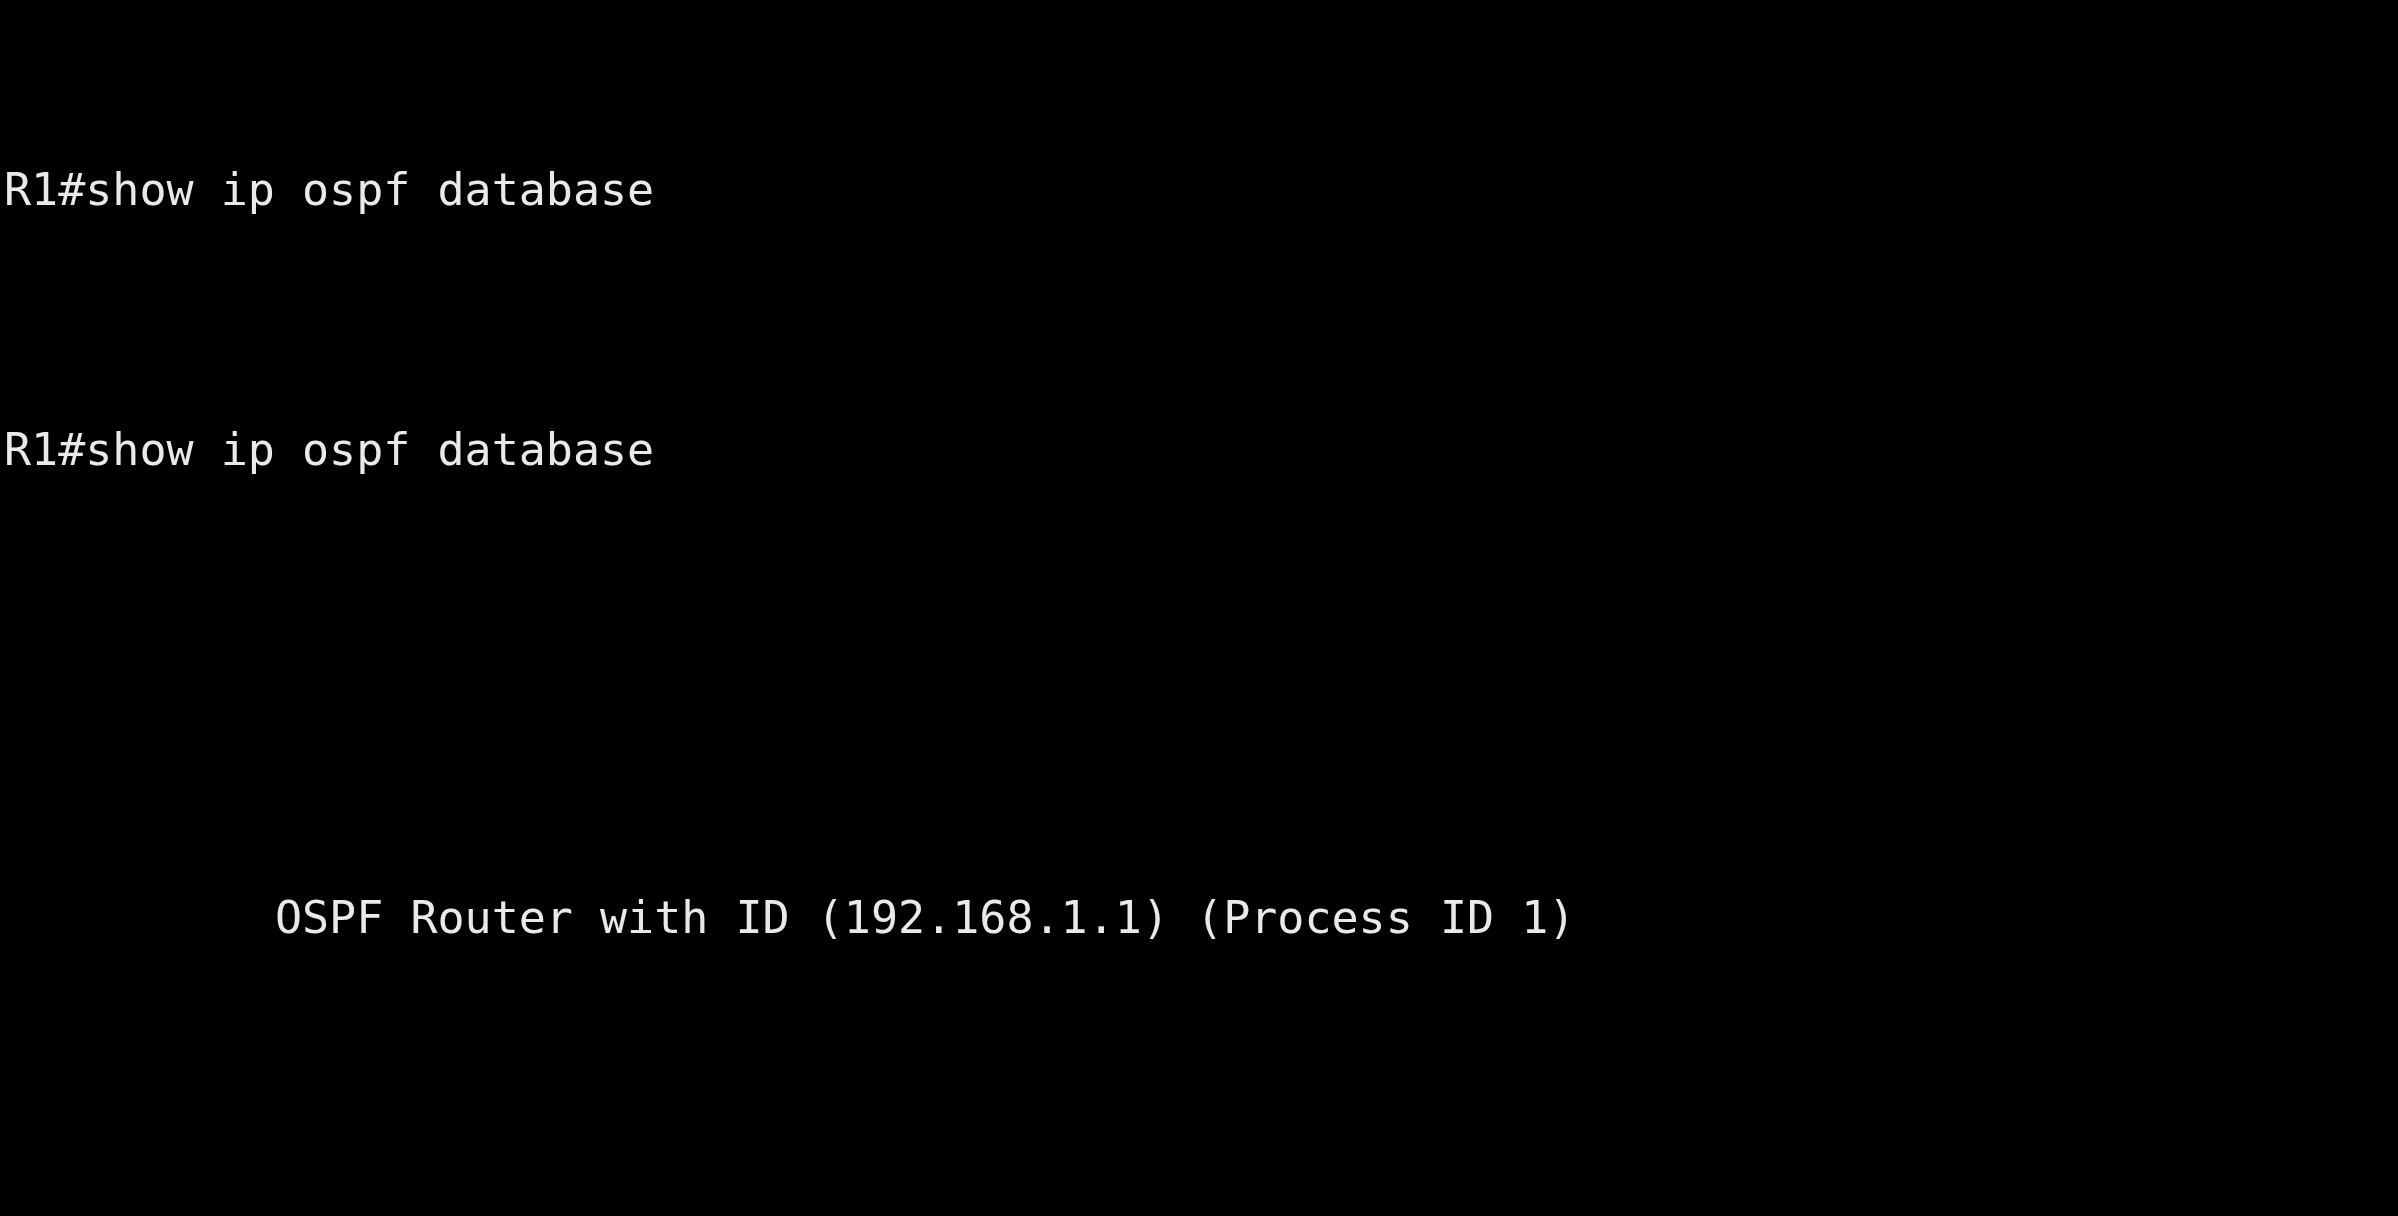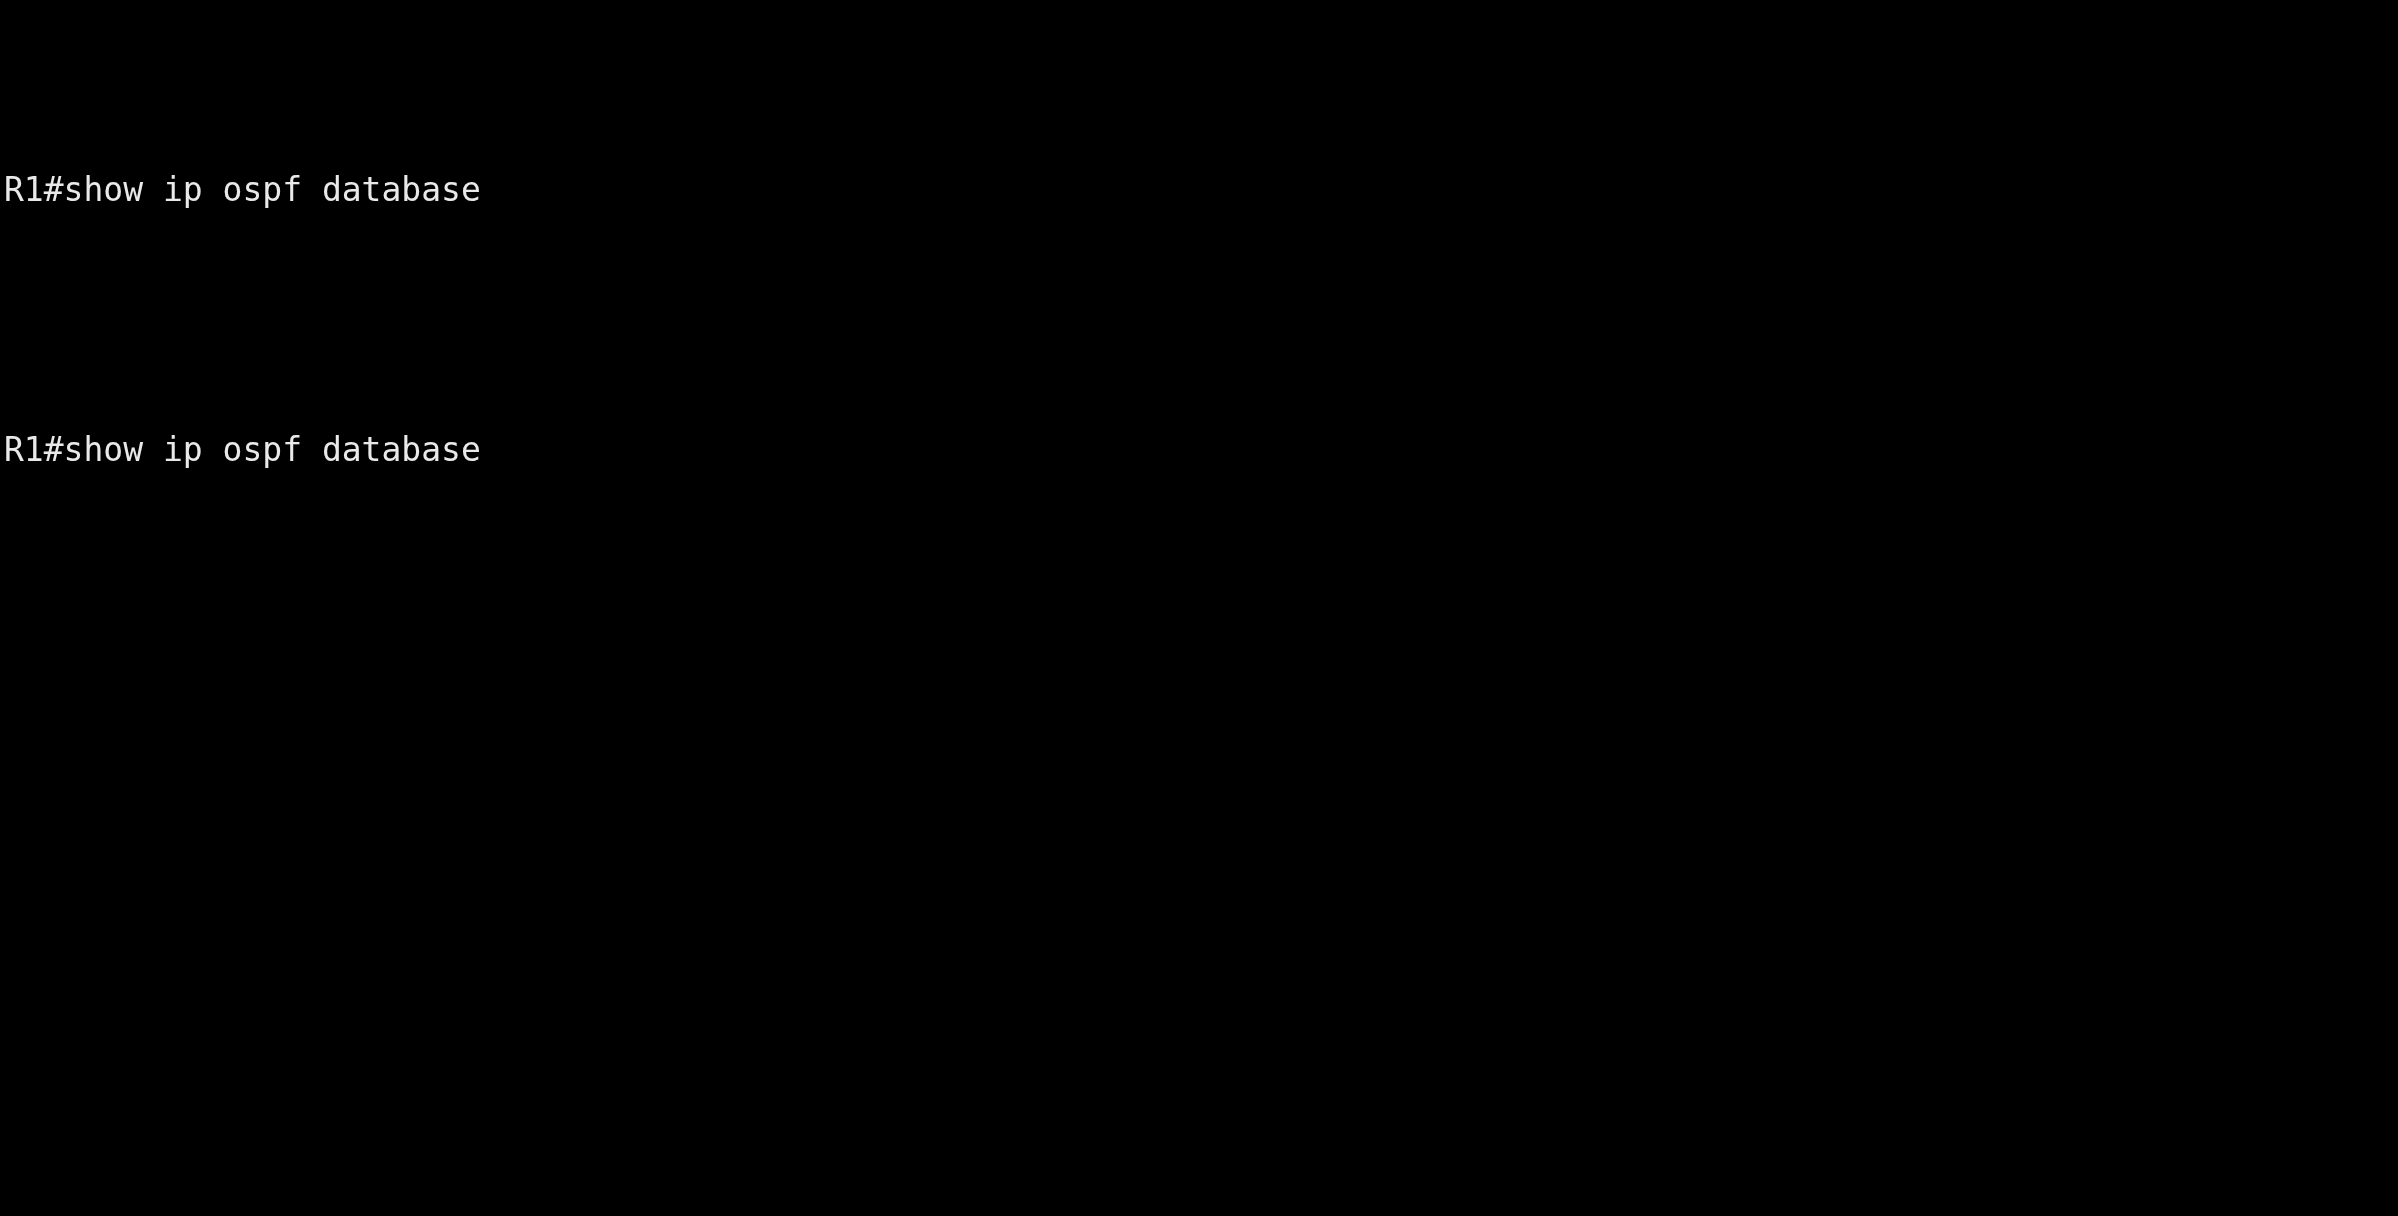--- a/index.html
+++ b/index.html
@@ -37,21 +37,21 @@
     width: 2390px;
     white-space: pre;
   }
 
   .line {
     display: block;
     height: 52px;
     line-height: 52px;
     white-space: pre;
     color: #e9e9e9;
-    font-size: 33px;
+    font-size: 45px;
     font-family: "DejaVu Sans Mono", "Liberation Mono", monospace;
   }
 
   .line.blank {
     color: transparent;
   }
 
   .line.clipped {
     color: #e9e9e9;
   }
@@ -64,20 +64,21 @@
 
     
     <span class="line clipped">R1#show ip ospf database</span>
 
     
     <span class="line">R1#show ip ospf database</span>
 
     <span class="line blank"> </span>
 
     
+    <span class="line">          OSPF Router with ID (192.168.1.1) (Process ID 1)</span>
 
     <span class="line blank"> </span>
 
     
     
     
     
     
     
     

